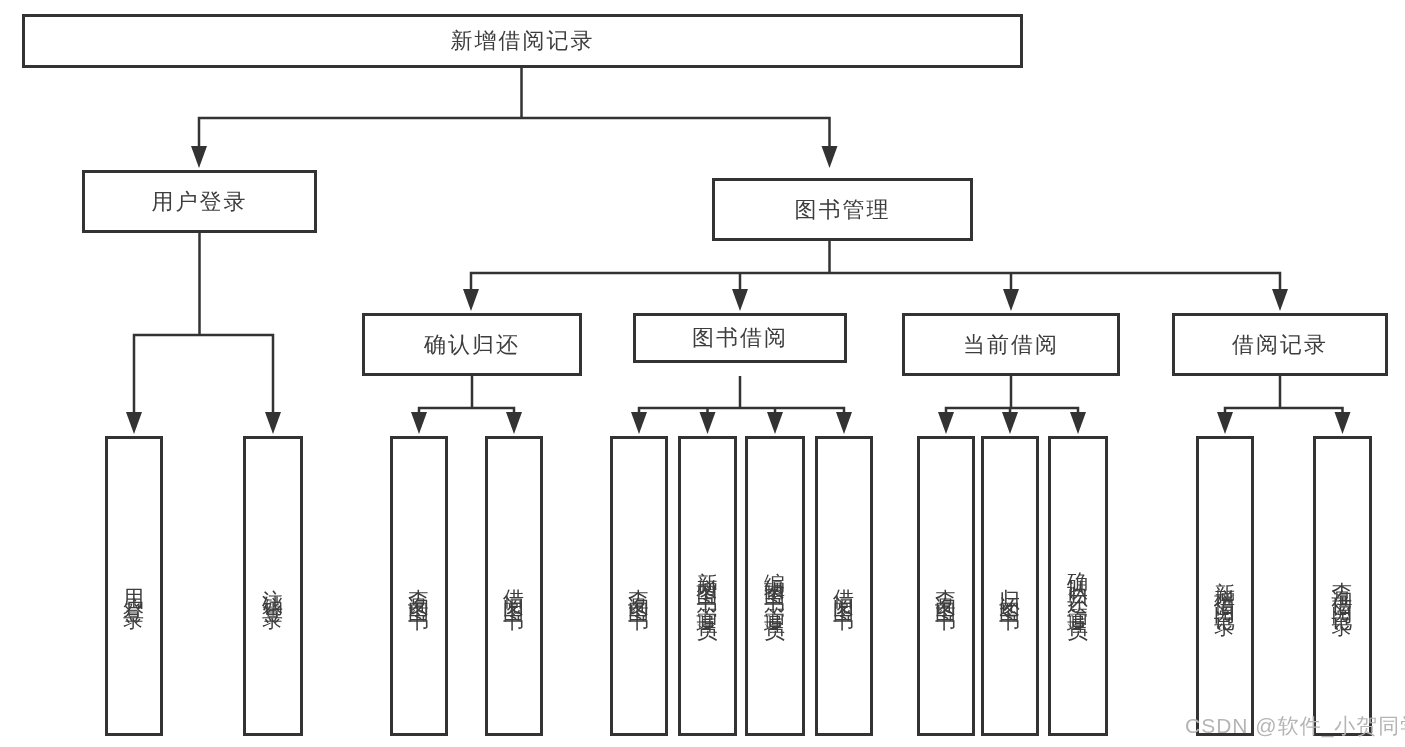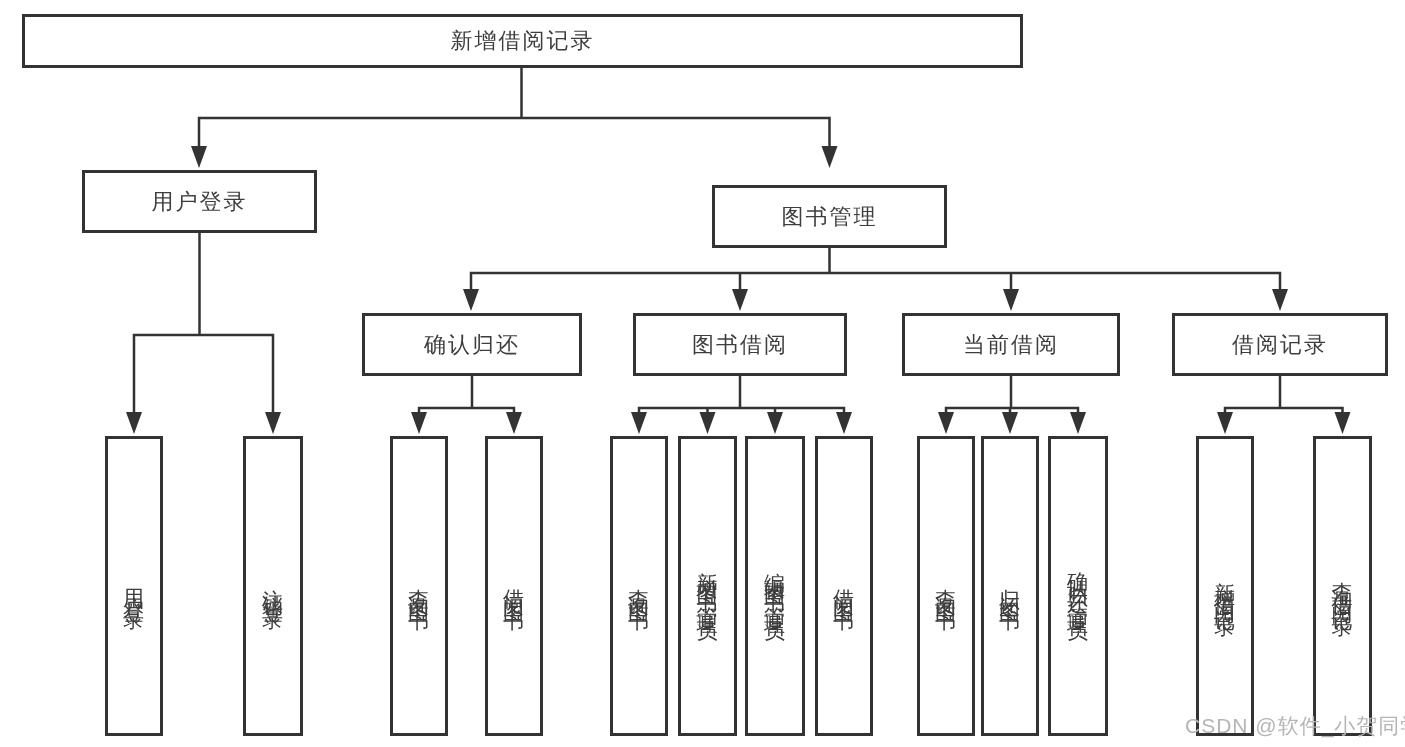--- a/index.html
+++ b/index.html
@@ -92,28 +92,28 @@
     <path class="arrow" d="M1334.5 412 L1350.5 412 L1342.5 434 Z"></path>
   </svg>
 
   <div class="box h-box" style="left:22px;top:14px;width:1001px;height:54px">
     <span>新增借阅记录</span>
   </div>
 
   <div class="box h-box" style="left:82px;top:170px;width:235px;height:63px">
     <span>用户登录</span>
   </div>
-  <div class="box h-box" style="left:712px;top:185px;width:235px;height:63px">
+  <div class="box h-box" style="left:712px;top:178px;width:261px;height:63px">
     <span>图书管理</span>
   </div>
 
   <div class="box h-box" style="left:362px;top:313px;width:220px;height:63px">
     <span>确认归还</span>
   </div>
-  <div class="box h-box" style="left:633px;top:313px;width:214px;height:63px">
+  <div class="box h-box" style="left:633px;top:313px;width:214px;height:50px">
     <span>图书借阅</span>
   </div>
   <div class="box h-box" style="left:902px;top:313px;width:218px;height:63px">
     <span>当前借阅</span>
   </div>
   <div class="box h-box" style="left:1172px;top:313px;width:216px;height:63px">
     <span>借阅记录</span>
   </div>
 
   <div class="box v-box" style="left:105px;top:436px;width:58px;height:300px">

